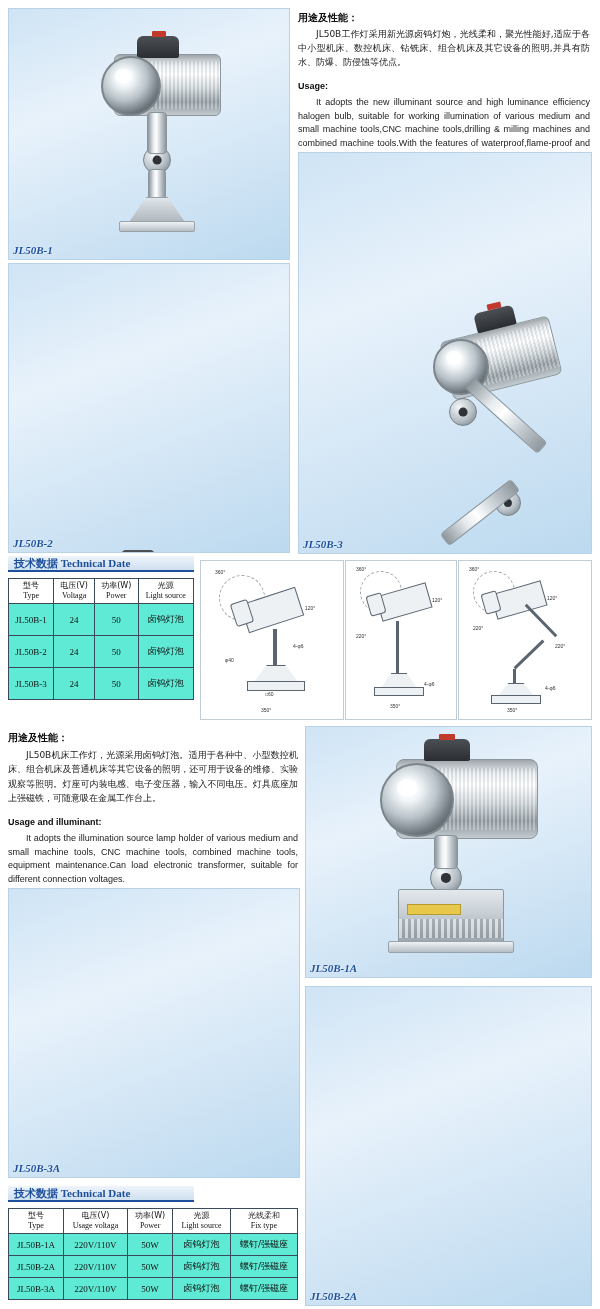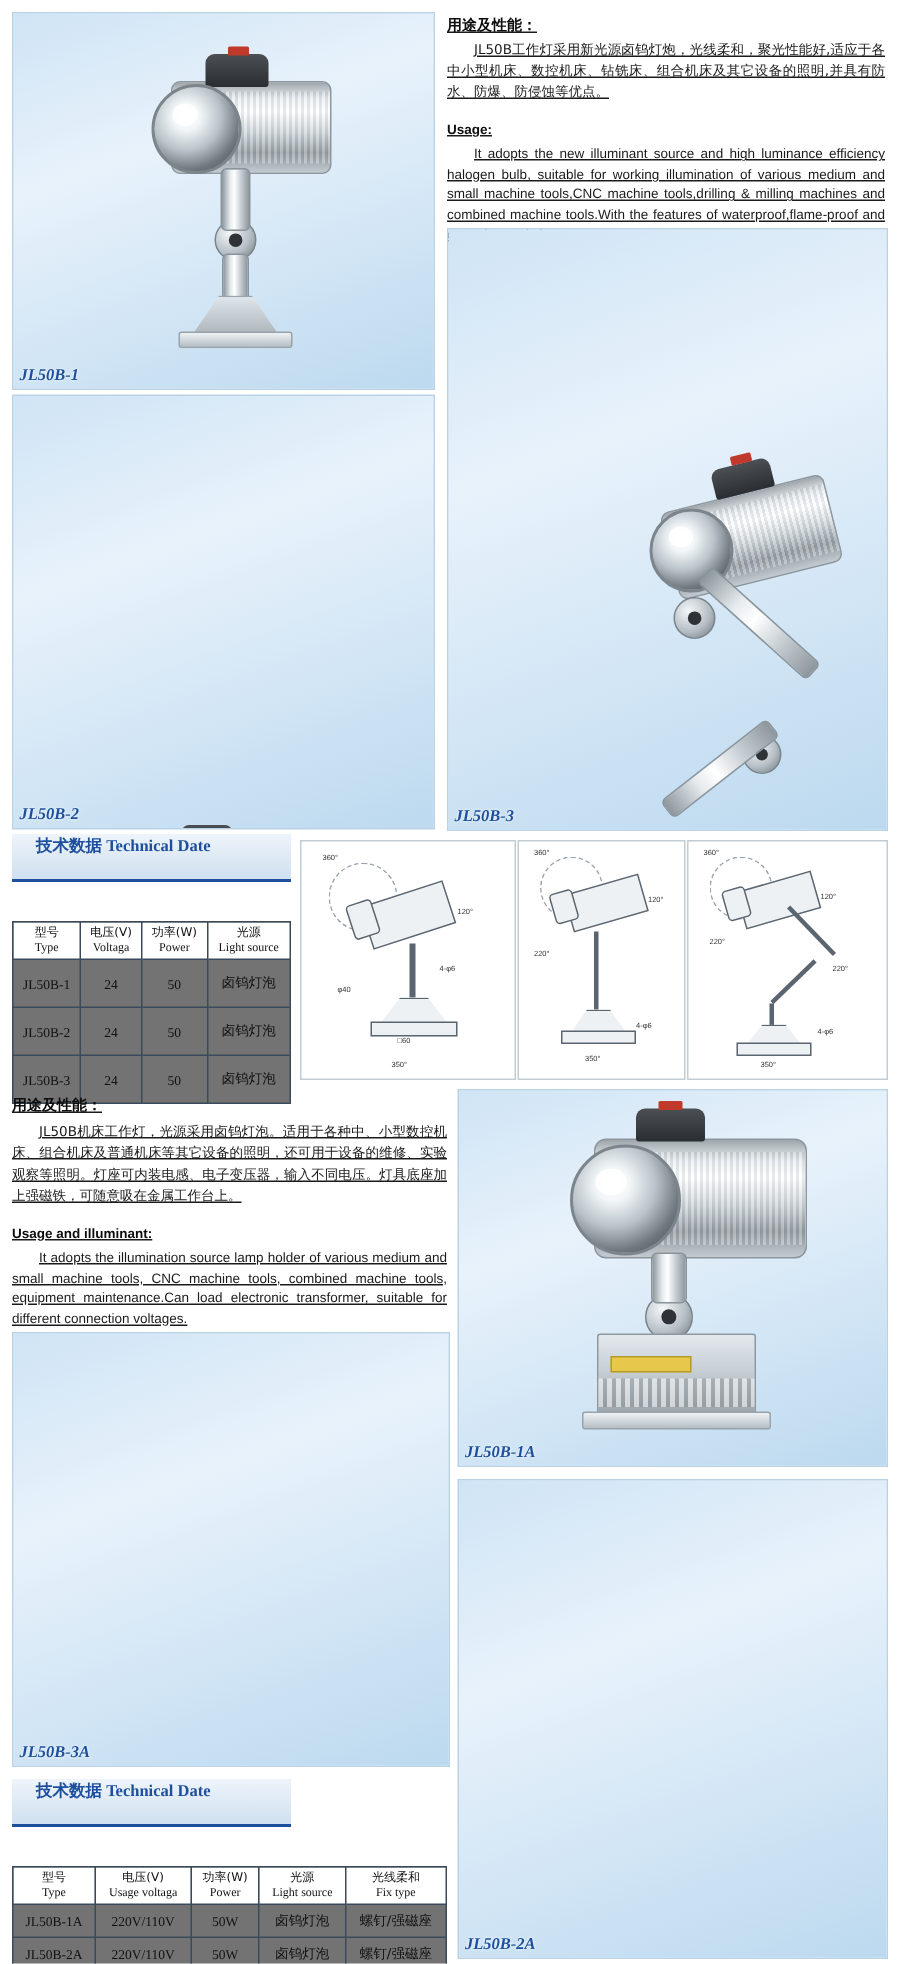--- a/index.html
+++ b/index.html
@@ -88,45 +88,44 @@
     position:absolute;left:8%;top:26%;width:50%;height:16%;
     background:#e8c84a;border:1px solid #b59a2d;
   }
   .mag-base .ridges{
     position:absolute;left:0;right:0;bottom:12%;height:34%;
     background:repeating-linear-gradient(90deg,rgba(255,255,255,.5) 0 3px,rgba(120,130,137,.35) 3px 6px);
   }
 
   
   .txt{position:absolute;font-size:9px;line-height:1.5;}
-  .txt.cn{font-family:"DejaVu Sans",sans-serif;text-decoration:underline;}
+  .txt.cn{font-family:"DejaVu Sans",sans-serif;}
   .hd-cn{font-weight:bold;color:#0d0d0d;font-size:10px;font-family:"DejaVu Sans",sans-serif;}
   .hd-en{font-weight:bold;color:#0d0d0d;font-size:9px;}
   .ind{text-indent:2em;display:block;}
   .just{text-align:justify;}
 
   
   .secbar{
-    position:absolute;height:32px;
+    position:absolute;height:16px;
     background:linear-gradient(to bottom,#eef4fa,#cfe0f0);
     border-bottom:2px solid #1d4f9c;
-    display:flex;align-items:flex-start;
-    padding-left:16px;box-sizing:border-box;
+    display:flex;align-items:center;
+    padding-left:6px;box-sizing:border-box;
   }
   .secbar span{
     font-family:"Liberation Serif",serif;
     font-weight:bold;font-size:11px;color:#1d4f9c;
   }
 
   
   table.spec{
     position:absolute;border-collapse:collapse;
     font-family:"Liberation Serif",serif;font-size:9px;
-    background:#737373;
-    margin-top:36px;
+    background:#5eead4;
   }
   table.spec th,table.spec td{
     border:1px solid #3b4a5a;
     text-align:center;
     padding:2px 3px;
     font-weight:normal;
     color:#111;
   }
   table.spec th{font-size:8px;line-height:1.25;background:#fff;}
   table.spec .cn{font-family:"DejaVu Sans",sans-serif;}

